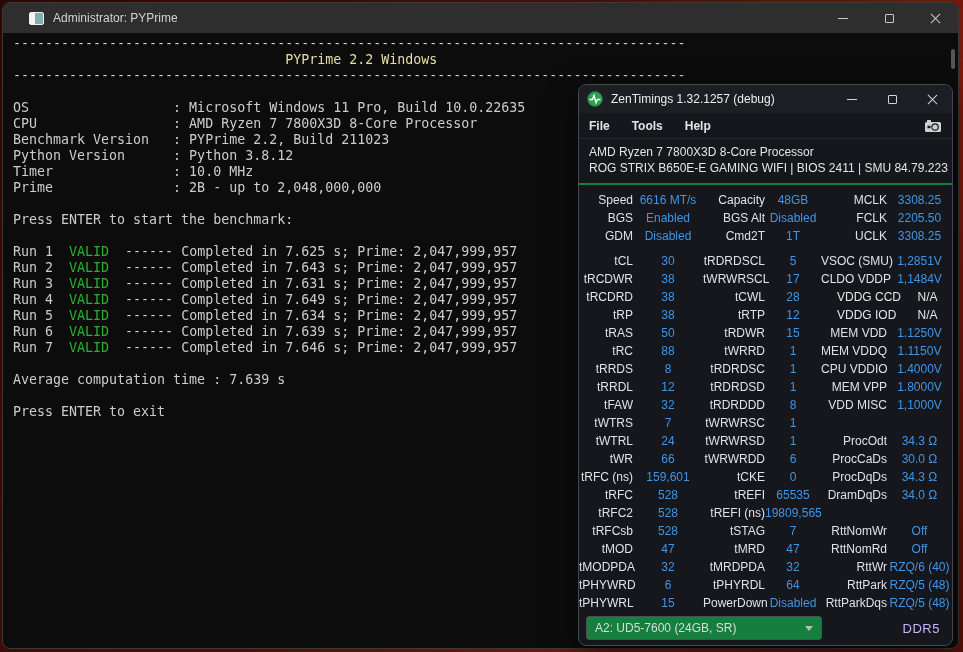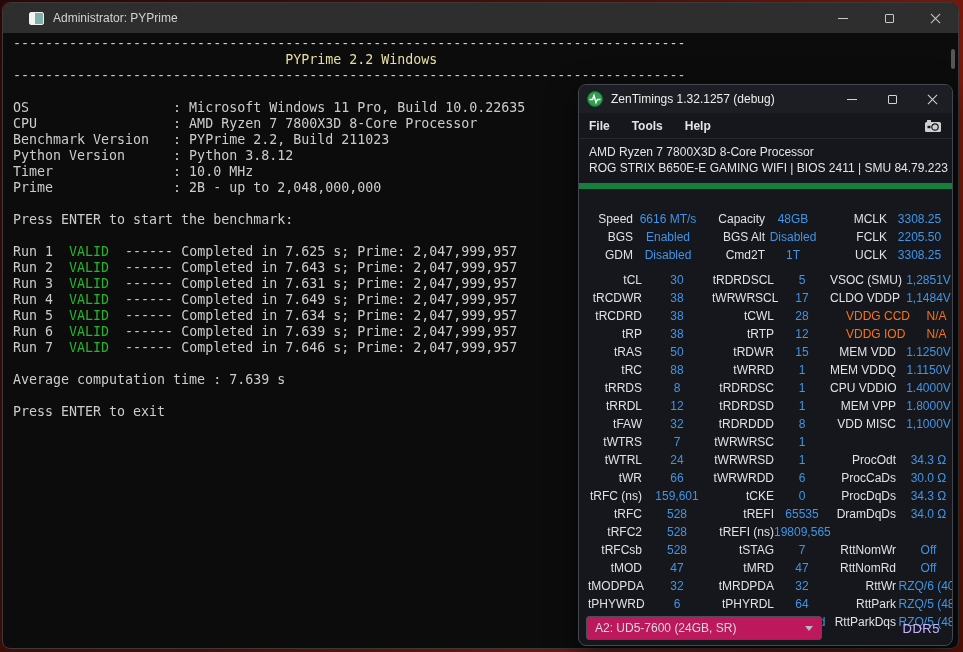--- a/index.html
+++ b/index.html
@@ -56,34 +56,34 @@
     background:#15171d; border:1px solid #44474f; border-radius:8px;
     box-shadow:0 10px 30px rgba(0,0,0,.6);
     color:#dfe1e4; font-size:12px; overflow:hidden;
   }
   .zt-titlebar { height:28px; display:flex; align-items:center; padding-left:8px; background:#1c1e24; }
   .zt-title { flex:1 1 auto; margin-left:8px; color:#ececec; white-space:nowrap; }
   .zt .win-ctl { width:40px; color:#d4d4d4; }
   .zt-menubar { height:26px; display:flex; align-items:center; padding:0 10px; border-bottom:1px solid #26282e;font-weight:bold; }
   .zt-menu-item { margin-right:22px; color:#e4e4e4; cursor:default; }
   .zt-camera { margin-left:auto; display:flex; align-items:center; }
-  .zt-sysinfo { padding:5px 10px 7px 10px; line-height:16px; color:#e4e4e4; border-bottom:6px solid #15803d; }
+  .zt-sysinfo { padding:5px 10px 7px 10px; line-height:16px; color:#e4e4e4; border-bottom:2px solid #15803d; }
   .zt-sysinfo div { white-space:nowrap; }
 
-  .zt-grid { margin-top:21px; }
-  .zt-grid-main { margin-top:7px;padding-left:9px; }
+  .zt-grid { margin-top:6px; }
+  .zt-grid-main { margin-top:7px; }
   .zt-row { display:grid; grid-template-columns:54px 70px 62px 56px 66px 65px; height:18px; align-items:center; }
   .zt-cell { white-space:nowrap; overflow:visible; }
   .zt-label { text-align:right; color:#dfe1e4; }
   .zt-value { text-align:center; color:#4095e5; }
-  .zt-cell.dim { color:#f97316;margin-left:16px; }
+  .zt-cell.dim { color:#e5e5e5;margin-left:16px; }
 
   .zt-footer { position:absolute; left:0; right:0; bottom:4px; height:26px; display:flex; align-items:center; padding:0 12px 0 7px; }
   .zt-select {
-    width:236px; height:24px; background:#be185d; border:1px solid #4a4e58; border-radius:3px;
+    width:236px; height:24px; background:#15803d; border:1px solid #4a4e58; border-radius:3px;
     display:flex; align-items:center; padding:0 8px; color:#d9dbde; cursor:default;
   }
   .zt-select-text { flex:1 1 auto; white-space:nowrap; overflow:hidden; }
   .chevron-down { width:0; height:0; border-left:4px solid transparent; border-right:4px solid transparent; border-top:5px solid #b8bac0; }
   .zt-memtype { margin-left:auto; color:#c4b5fd; font-size:13px; letter-spacing:.5px; }
 </style>
 </head>
 <body>
 
 <div class="terminal">

